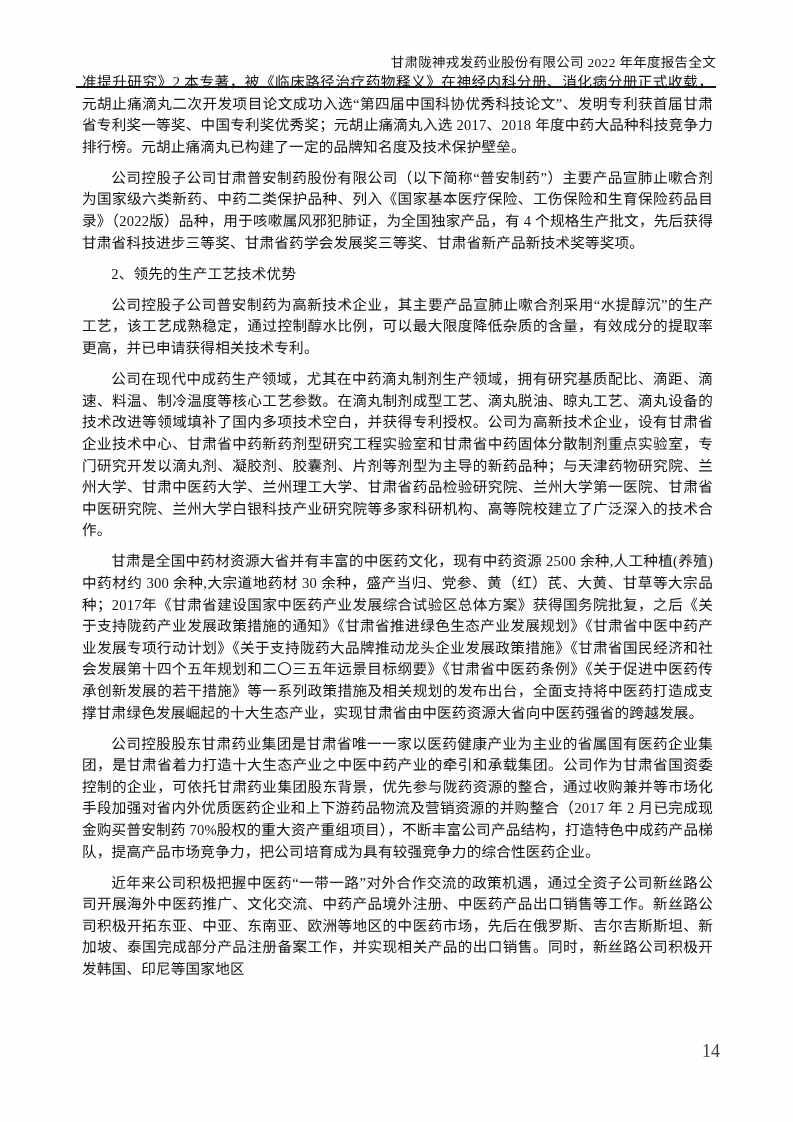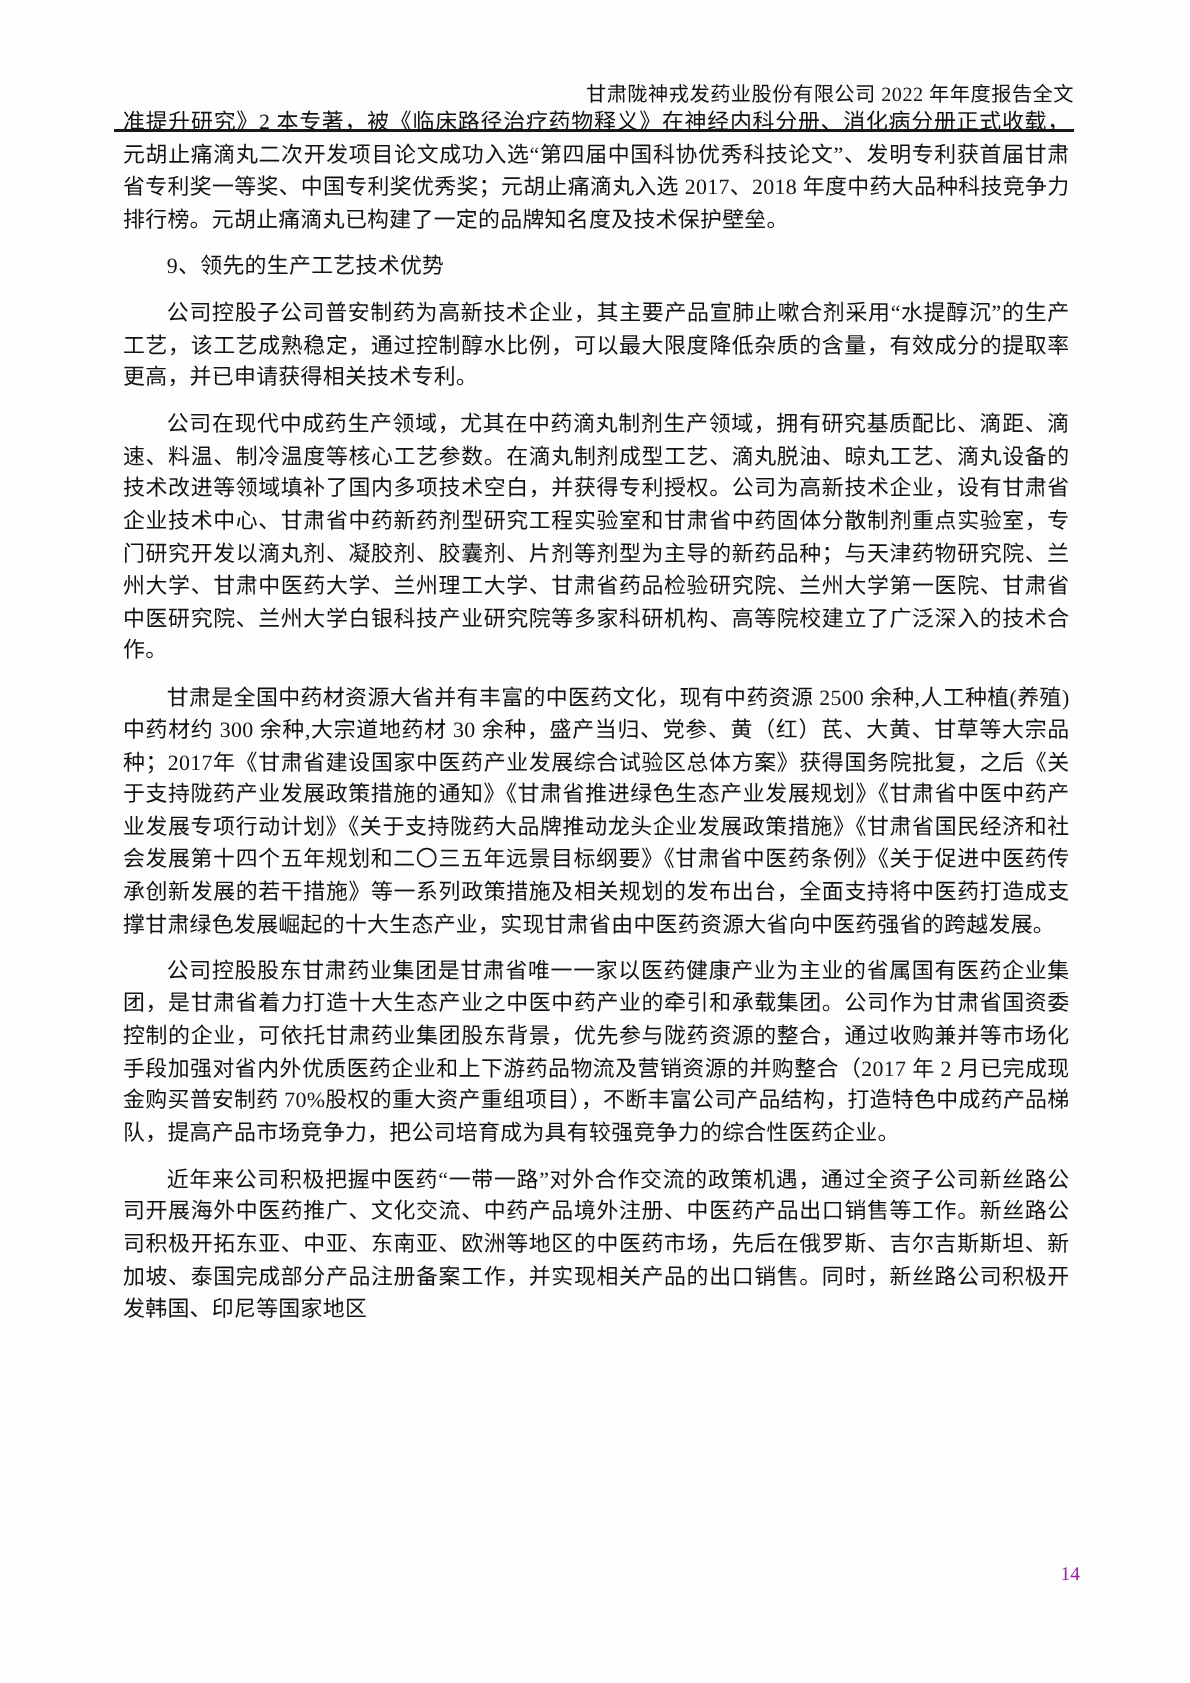--- a/index.html
+++ b/index.html
@@ -55,36 +55,37 @@
     text-indent: 2em;
     font-size: 14.6px;
     font-weight: normal;
     margin-bottom: 9.5px;
   }
 
   .page-footer {
     position: absolute;
     top: 1041px;
     right: 73px;
-    font-size: 13px;
-    color: #a21caf;
+    font-size: 18px;
+    color: #404040;
   }
 </style>
 </head>
 <body>
 
 <div class="page">
 
   <div class="page-header">
     <span>甘肃陇神戎发药业股份有限公司 2022 年年度报告全文</span>
   </div>
 
   <div class="doc-body">
     <p class="para no-indent">准提升研究》2 本专著，被《临床路径治疗药物释义》在神经内科分册、消化病分册正式收载，元胡止痛滴丸二次开发项目论文成功入选“第四届中国科协优秀科技论文”、发明专利获首届甘肃省专利奖一等奖、中国专利奖优秀奖；元胡止痛滴丸入选 2017、2018 年度中药大品种科技竞争力排行榜。元胡止痛滴丸已构建了一定的品牌知名度及技术保护壁垒。</p>
-    <p class="heading">9、领先的生产工艺技术优势</p>
+    <p class="para">公司控股子公司甘肃普安制药股份有限公司（以下简称“普安制药”）主要产品宣肺止嗽合剂为国家级六类新药、中药二类保护品种、列入《国家基本医疗保险、工伤保险和生育保险药品目录》（2022版）品种，用于咳嗽属风邪犯肺证，为全国独家产品，有 4 个规格生产批文，先后获得甘肃省科技进步三等奖、甘肃省药学会发展奖三等奖、甘肃省新产品新技术奖等奖项。</p>
+    <p class="heading">2、领先的生产工艺技术优势</p>
     <p class="para">公司控股子公司普安制药为高新技术企业，其主要产品宣肺止嗽合剂采用“水提醇沉”的生产工艺，该工艺成熟稳定，通过控制醇水比例，可以最大限度降低杂质的含量，有效成分的提取率更高，并已申请获得相关技术专利。</p>
     <p class="para">公司在现代中成药生产领域，尤其在中药滴丸制剂生产领域，拥有研究基质配比、滴距、滴速、料温、制冷温度等核心工艺参数。在滴丸制剂成型工艺、滴丸脱油、晾丸工艺、滴丸设备的技术改进等领域填补了国内多项技术空白，并获得专利授权。公司为高新技术企业，设有甘肃省企业技术中心、甘肃省中药新药剂型研究工程实验室和甘肃省中药固体分散制剂重点实验室，专门研究开发以滴丸剂、凝胶剂、胶囊剂、片剂等剂型为主导的新药品种；与天津药物研究院、兰州大学、甘肃中医药大学、兰州理工大学、甘肃省药品检验研究院、兰州大学第一医院、甘肃省中医研究院、兰州大学白银科技产业研究院等多家科研机构、高等院校建立了广泛深入的技术合作。</p>
     <p class="para">甘肃是全国中药材资源大省并有丰富的中医药文化，现有中药资源 2500 余种,人工种植(养殖)中药材约 300 余种,大宗道地药材 30 余种，盛产当归、党参、黄（红）芪、大黄、甘草等大宗品种；2017年《甘肃省建设国家中医药产业发展综合试验区总体方案》获得国务院批复，之后《关于支持陇药产业发展政策措施的通知》《甘肃省推进绿色生态产业发展规划》《甘肃省中医中药产业发展专项行动计划》《关于支持陇药大品牌推动龙头企业发展政策措施》《甘肃省国民经济和社会发展第十四个五年规划和二〇三五年远景目标纲要》《甘肃省中医药条例》《关于促进中医药传承创新发展的若干措施》等一系列政策措施及相关规划的发布出台，全面支持将中医药打造成支撑甘肃绿色发展崛起的十大生态产业，实现甘肃省由中医药资源大省向中医药强省的跨越发展。</p>
     <p class="para">公司控股股东甘肃药业集团是甘肃省唯一一家以医药健康产业为主业的省属国有医药企业集团，是甘肃省着力打造十大生态产业之中医中药产业的牵引和承载集团。公司作为甘肃省国资委控制的企业，可依托甘肃药业集团股东背景，优先参与陇药资源的整合，通过收购兼并等市场化手段加强对省内外优质医药企业和上下游药品物流及营销资源的并购整合（2017 年 2 月已完成现金购买普安制药 70%股权的重大资产重组项目），不断丰富公司产品结构，打造特色中成药产品梯队，提高产品市场竞争力，把公司培育成为具有较强竞争力的综合性医药企业。</p>
     <p class="para">近年来公司积极把握中医药“一带一路”对外合作交流的政策机遇，通过全资子公司新丝路公司开展海外中医药推广、文化交流、中药产品境外注册、中医药产品出口销售等工作。新丝路公司积极开拓东亚、中亚、东南亚、欧洲等地区的中医药市场，先后在俄罗斯、吉尔吉斯斯坦、新加坡、泰国完成部分产品注册备案工作，并实现相关产品的出口销售。同时，新丝路公司积极开发韩国、印尼等国家地区</p>
   </div>
 
   <div class="page-footer">14</div>
 
 </div>

